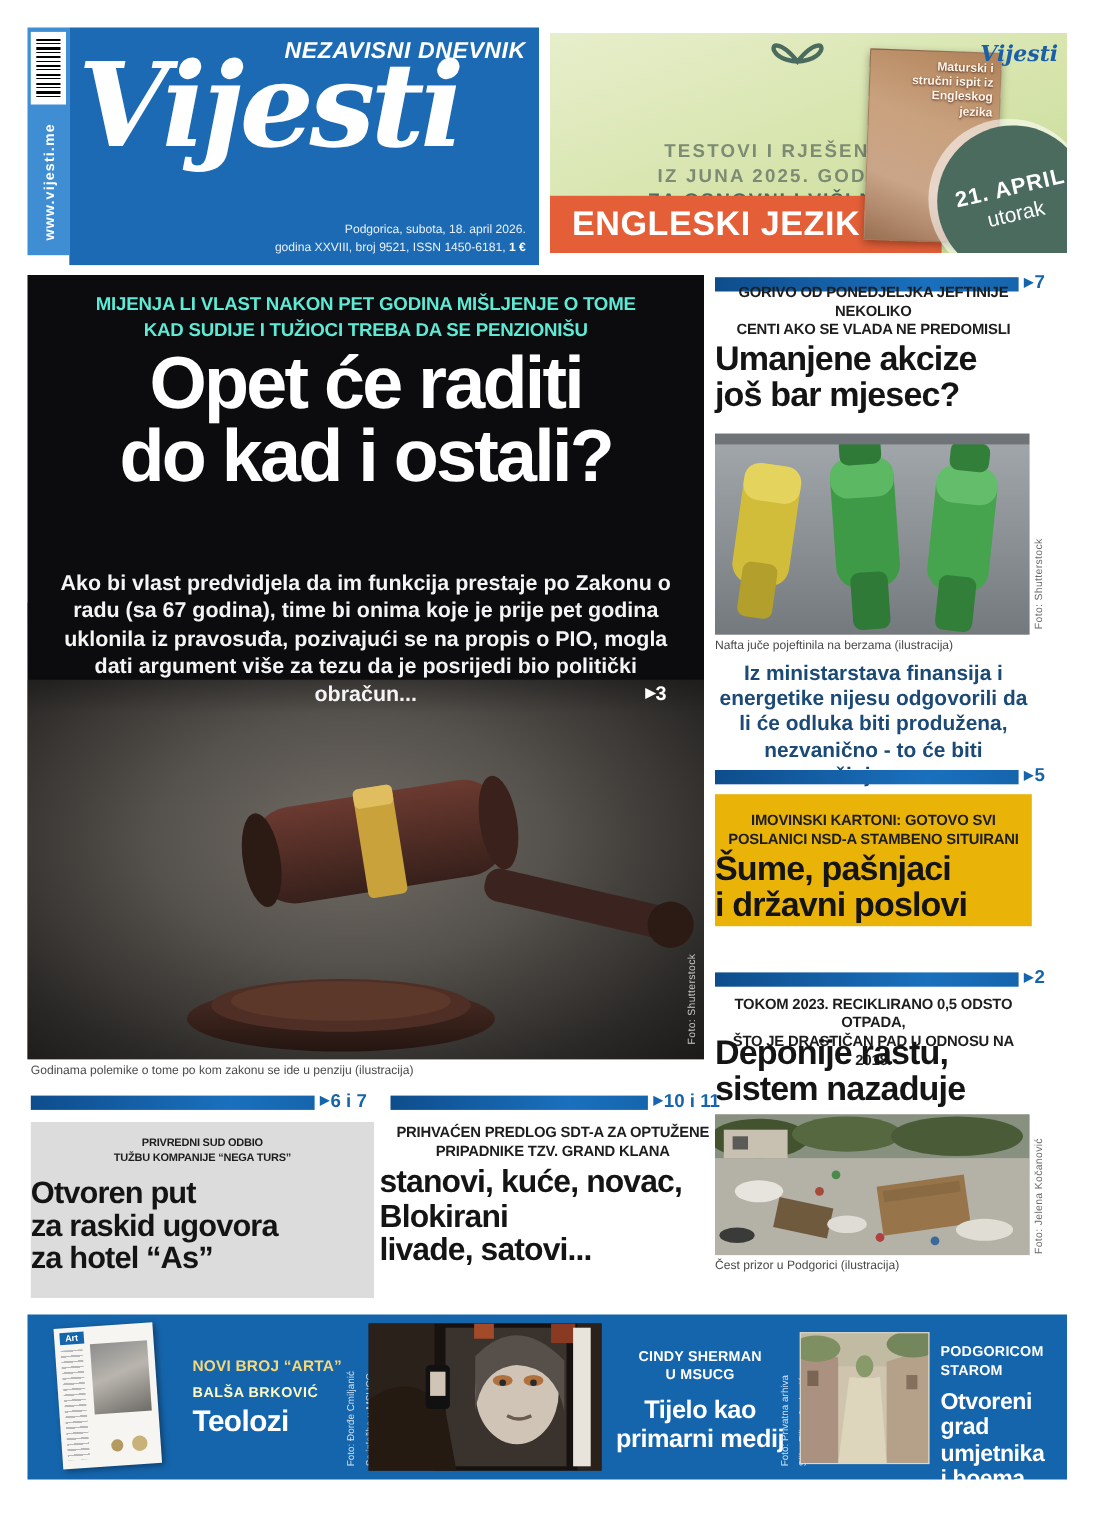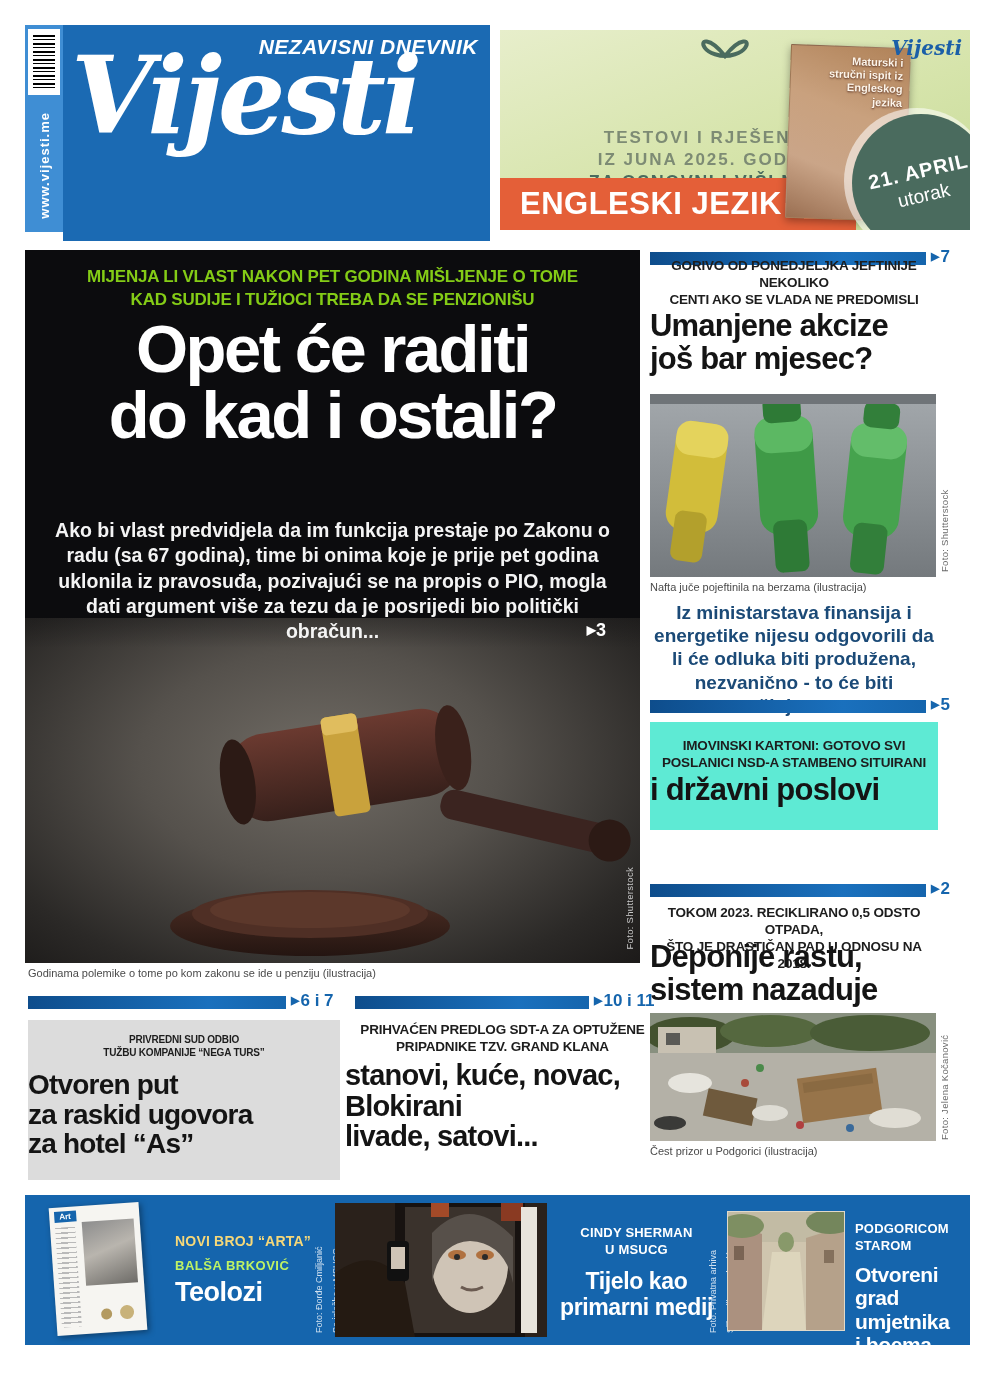--- a/index.html
+++ b/index.html
@@ -47,41 +47,41 @@
   #badge{right:-20px;bottom:-22px;width:138px;height:138px;border-radius:50%;background:#4a6b5e;box-shadow:-4px -2px 0 4px rgba(255,255,255,.55);}
   #badge .inner{position:absolute;inset:0;display:flex;flex-direction:column;align-items:center;justify-content:center;transform:rotate(-13deg);color:#fff;}
   #badge .d1{font-weight:800;font-size:20px;letter-spacing:1px;}
   #badge .d2{font-size:19px;margin-top:2px;}
 
   
   #main-story{left:25px;top:250px;width:615px;height:713px;background:#0c0c0e;overflow:hidden;}
   #gavel-photo{left:0;right:0;bottom:0;height:345px;
     background:radial-gradient(ellipse at 48% 42%,#716c65 0%,#55514c 40%,#2b2927 80%,#1c1a19 100%);}
   #photo-fade{left:0;right:0;bottom:315px;height:100px;background:linear-gradient(180deg,#0c0c0e 0%,rgba(12,12,14,0) 100%);}
-  #main-kicker{left:0;top:16px;width:100%;color:#84cc16;font-weight:800;font-size:17px;line-height:1.35;text-align:center;letter-spacing:-0.2px;}
+  #main-kicker{left:0;top:16px;width:100%;color:#5eead4;font-weight:800;font-size:17px;line-height:1.35;text-align:center;letter-spacing:-0.2px;}
   #main-headline{left:0;top:66px;width:100%;color:#fff;font-weight:800;font-size:67px;line-height:.98;text-align:center;letter-spacing:-2.5px;}
   #main-deck{left:22px;top:268px;width:571px;color:#f4f4f4;font-weight:700;font-size:19.5px;line-height:1.3;text-align:center;}
   #main-pageref{right:34px;top:370px;color:#fff;font-weight:800;font-size:18px;}
   #main-pageref .arr{font-size:12px;position:relative;top:-2px;}
   #main-credit{right:5px;bottom:14px;color:#c9c9c9;}
   #main-caption{left:28px;top:967px;}
 
   
   #bar-s1{left:650px;top:252px;width:276px;}
   #num-s1{left:931px;top:247px;}
   #kicker-s1{left:650px;top:258px;width:288px;}
   #headline-s1{left:650px;top:310px;width:288px;font-size:31px;}
   #photo-fuel{left:650px;top:394px;width:286px;height:183px;overflow:hidden;background:linear-gradient(180deg,#a3a8ac 0%,#888d91 60%,#74797d 100%);}
   #vcredit-s1{left:939px;top:400px;height:172px;}
   #caption-s1{left:650px;top:581px;}
   #deck-s1{left:650px;top:601px;width:288px;color:#1b4a77;font-weight:700;font-size:19px;line-height:1.22;text-align:center;}
   #bar-s1b{left:650px;top:700px;width:276px;}
   #num-s1b{left:931px;top:695px;}
 
-  #graybox-s2{left:650px;top:722px;width:288px;height:108px;background:#5eead4;}
+  #graybox-s2{left:650px;top:722px;width:288px;height:120px;background:#eab308;}
   #kicker-s2{left:0;top:16px;width:100%;}
   #headline-s2{left:0;top:52px;width:100%;font-size:31px;}
   #bar-s2{left:650px;top:884px;width:276px;}
   #num-s2{left:931px;top:879px;}
 
   #kicker-s3{left:650px;top:905px;width:288px;}
   #headline-s3{left:650px;top:941px;width:288px;font-size:31px;}
   #photo-trash{left:650px;top:1013px;width:286px;height:128px;overflow:hidden;background:linear-gradient(180deg,#9aa093 0%,#b6b3aa 45%,#aeaba1 100%);}
   #vcredit-s3{left:939px;top:1018px;height:122px;}
   #caption-s3{left:650px;top:1145px;}
@@ -102,21 +102,21 @@
   .bs-abs{position:absolute;}
   #art-thumb{left:28px;top:10px;width:90px;height:128px;background:#f6f5f1;transform:rotate(-4deg);box-shadow:2px 2px 6px rgba(0,0,0,.4);}
   #art-label{position:absolute;left:5px;top:4px;background:#1565ad;color:#fff;font-weight:700;font-size:8px;padding:1px 5px;}
   #art-portrait{position:absolute;right:6px;top:16px;width:52px;height:64px;background:linear-gradient(160deg,#8d8d8d 0%,#b9b5ae 45%,#6e6c68 100%);}
   #art-lines{position:absolute;left:5px;top:20px;width:20px;height:100px;
     background:repeating-linear-gradient(180deg,#b9b9b9 0 1.5px,transparent 1.5px 5px);}
   #art-dot1{position:absolute;right:12px;top:102px;width:14px;height:14px;border-radius:50%;background:#c8b27a;}
   #art-dot2{position:absolute;right:34px;top:104px;width:11px;height:11px;border-radius:50%;background:#b39a60;}
   #bs-text1{left:150px;top:38px;}
   #bs1-label{color:#f6d879;font-weight:800;font-size:14px;letter-spacing:.2px;}
-  #bs1-author{color:#bef264;font-weight:700;font-size:13px;margin-top:9px;letter-spacing:.5px;}
+  #bs1-author{color:#fef9c3;font-weight:700;font-size:13px;margin-top:9px;letter-spacing:.5px;}
   #bs1-title{color:#fff;font-weight:700;font-size:27px;margin-top:4px;letter-spacing:-0.5px;}
   .bs-credit{color:#cfe0f0;font-size:9px;}
   .bs-credit div{writing-mode:vertical-rl;transform:rotate(180deg);display:inline-block;white-space:nowrap;height:126px;line-height:1.6;}
   #bs-credit1{left:287px;top:12px;}
   #photo-cindy{left:310px;top:8px;width:212px;height:134px;overflow:hidden;background:#241a14;}
   #bs-text2{left:535px;top:30px;text-align:center;}
   .bs-kicker{color:#fff;font-weight:800;font-size:13px;line-height:1.3;letter-spacing:.2px;}
   .bs-title{color:#fff;font-weight:700;font-size:23px;line-height:1.12;margin-top:10px;letter-spacing:-0.4px;}
   #bs-credit2{left:681px;top:12px;}
   #painting{left:702px;top:16px;width:116px;height:118px;overflow:hidden;background:#cfc5ae;border:1px solid rgba(255,255,255,.35);}
@@ -131,20 +131,24 @@
     <div id="barcode" class="abs">
         <div class="lines"></div>
       </div>
     <div id="site-url" class="abs">
       <span>www.vijesti.me</span>
     </div>
   </div>
   <div id="logo-box" class="abs">
     <div id="tagline" class="abs">NEZAVISNI DNEVNIK</div>
     <div id="logo" class="abs">Vijesti</div>
+    <div id="dateline" class="abs">
+      <div>Podgorica, subota, 18. april 2026.</div>
+      <div><span>godina XXVIII, broj 9521, ISSN 1450-6181, </span><span class="price">1 €</span></div>
+    </div>
   </div>
 </div>
 
 <div id="promo" class="abs">
   <svg id="bow" class="abs" width="60" height="28" viewBox="0 0 60 28">
     <path d="M30 22 C14 2 4 6 10 14 C14 20 26 22 30 22 C34 22 46 20 50 14 C56 6 46 2 30 22Z" fill="none" stroke="#4a6b5e" stroke-width="4"></path>
   </svg>
   <div id="promo-line1" class="abs">TESTOVI I RJEŠENJA</div>
   <div id="promo-line2" class="abs">IZ JUNA 2025. GODINE</div>
   <div id="promo-line3" class="abs">ZA OSNOVNI I VIŠI NIVO</div>
@@ -247,20 +251,21 @@
 <div id="deck-s1" class="abs">Iz ministarstava finansija i energetike nijesu odgovorili da li će odluka biti produžena, nezvanično - to će biti učinjeno...</div>
 <div id="bar-s1b" class="abs bar"></div>
 <div id="num-s1b" class="abs pagenum"><span class="arr">▶</span><span>5</span></div>
 
 <div id="graybox-s2" class="abs">
   <div id="kicker-s2" class="abs kicker">
     <div>IMOVINSKI KARTONI: GOTOVO SVI</div>
     <div>POSLANICI NSD-A STAMBENO SITUIRANI</div>
   </div>
   <div id="headline-s2" class="abs headline">
+    <div>Šume, pašnjaci</div>
     <div>i državni poslovi</div>
   </div>
 </div>
 <div id="bar-s2" class="abs bar"></div>
 <div id="num-s2" class="abs pagenum"><span class="arr">▶</span><span>2</span></div>
 
 <div id="kicker-s3" class="abs kicker">
   <div>TOKOM 2023. RECIKLIRANO 0,5 ODSTO OTPADA,</div>
   <div>ŠTO JE DRASTIČAN PAD U ODNOSU NA 2018.</div>
 </div>

